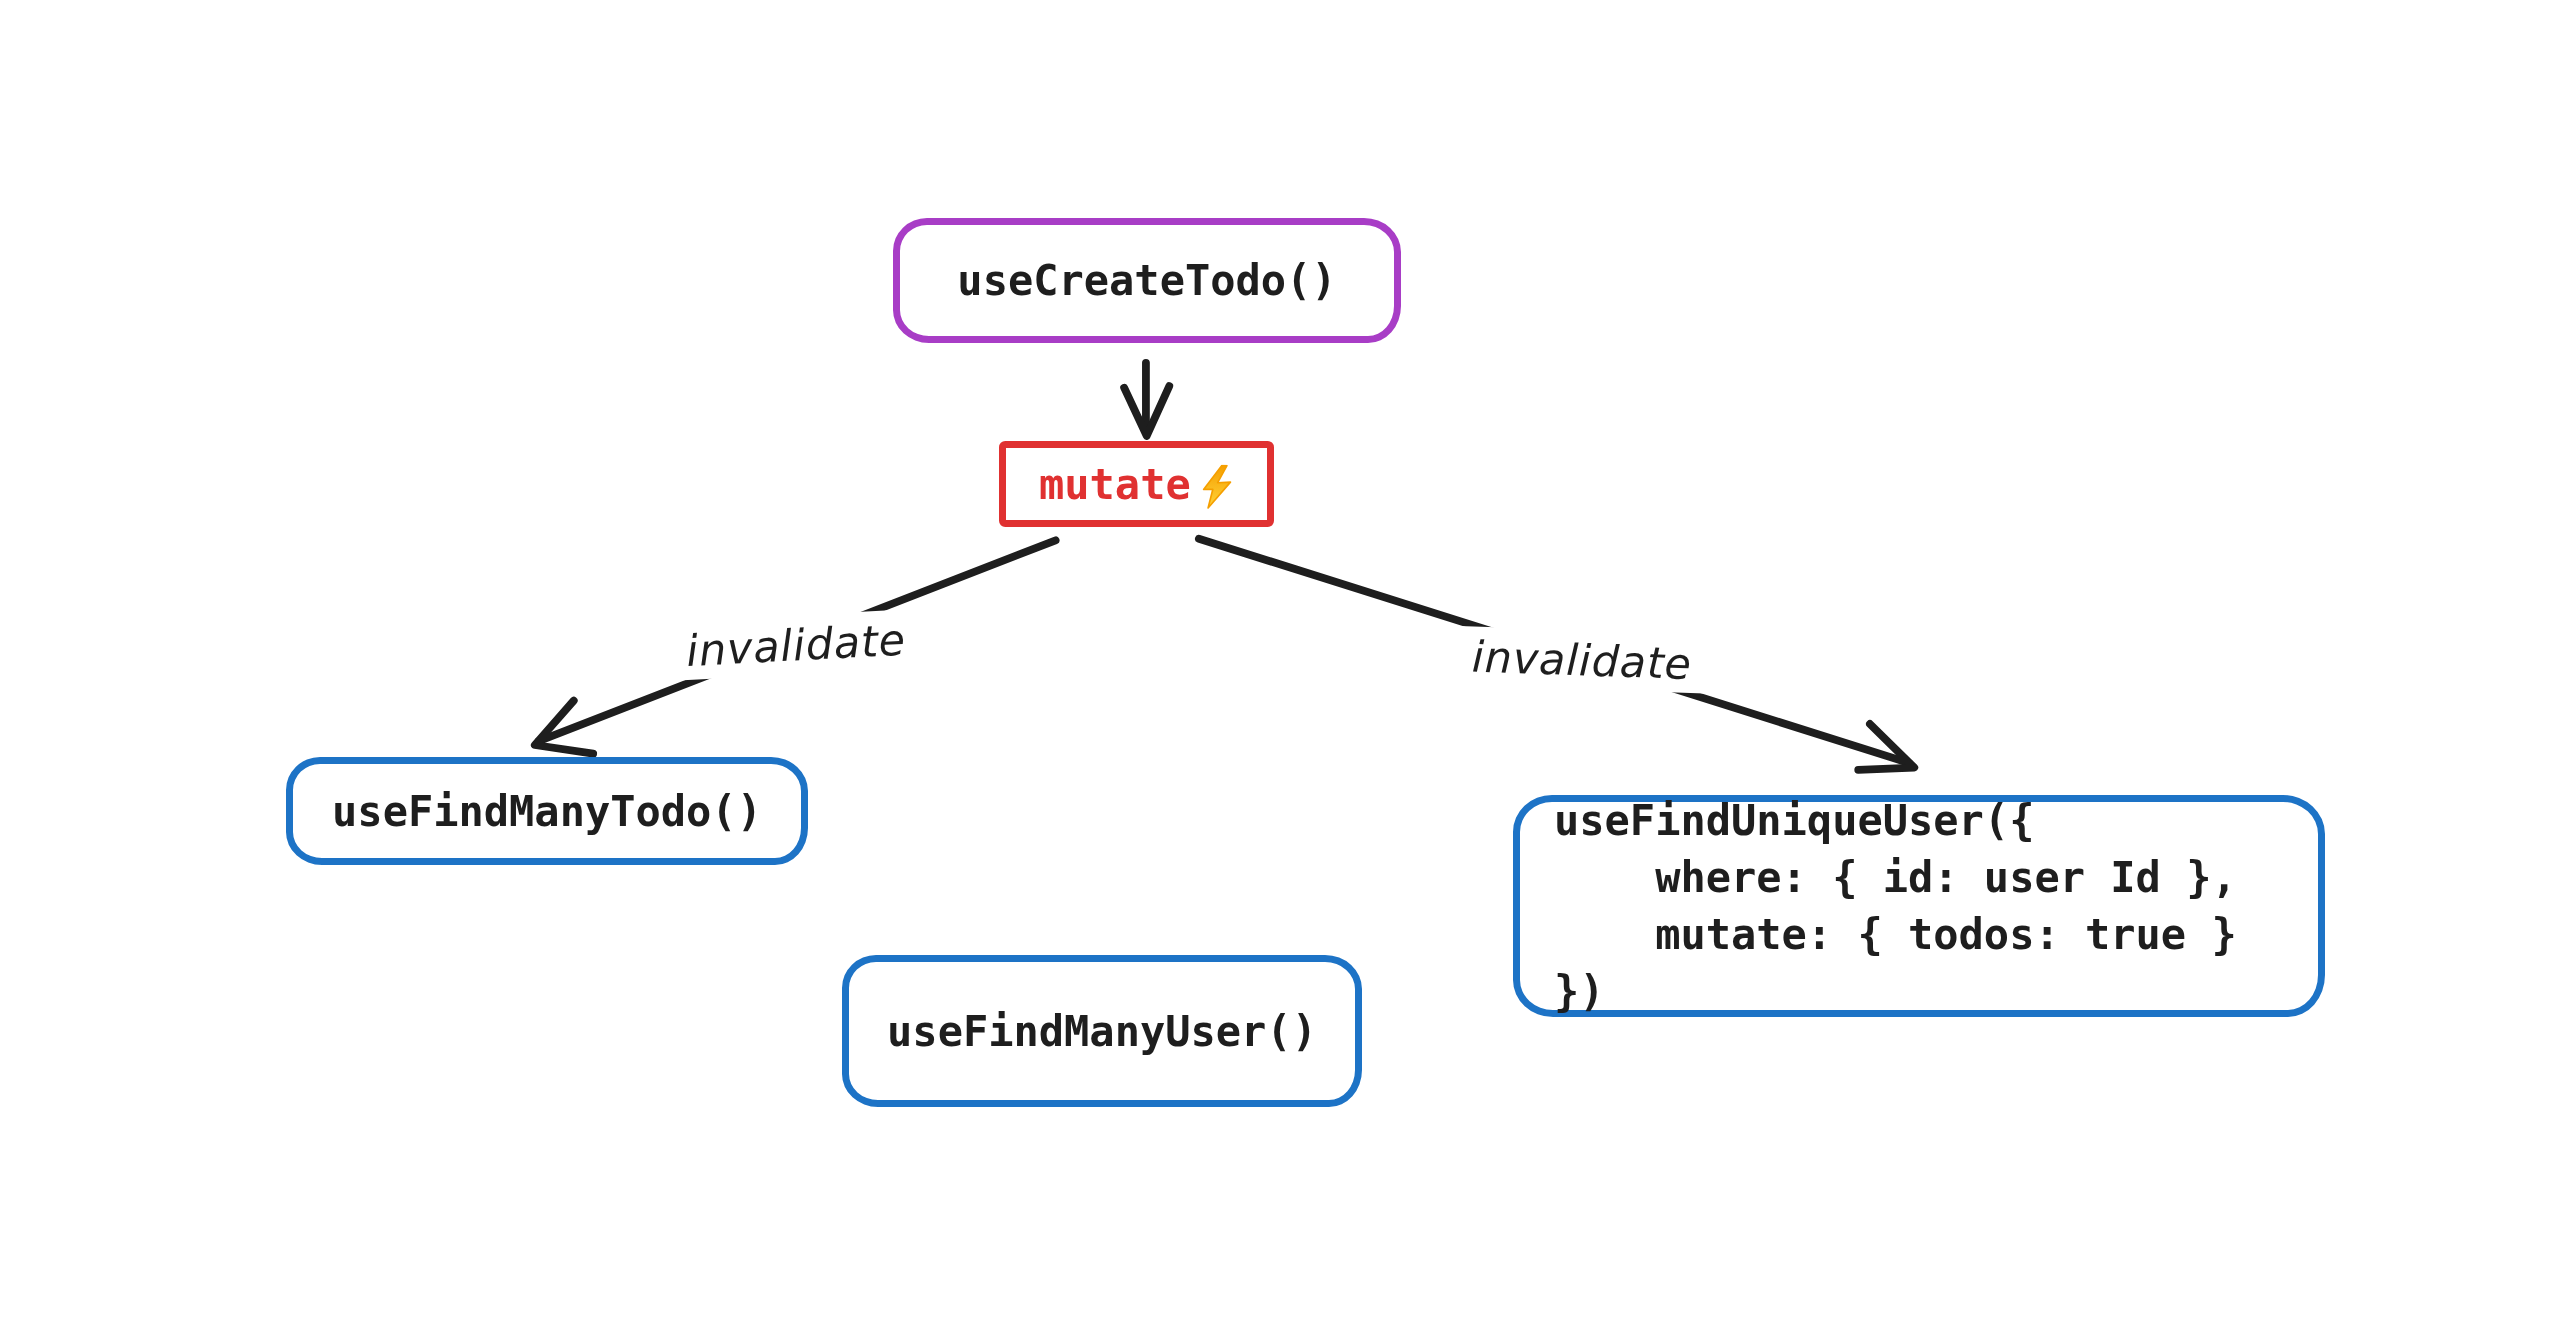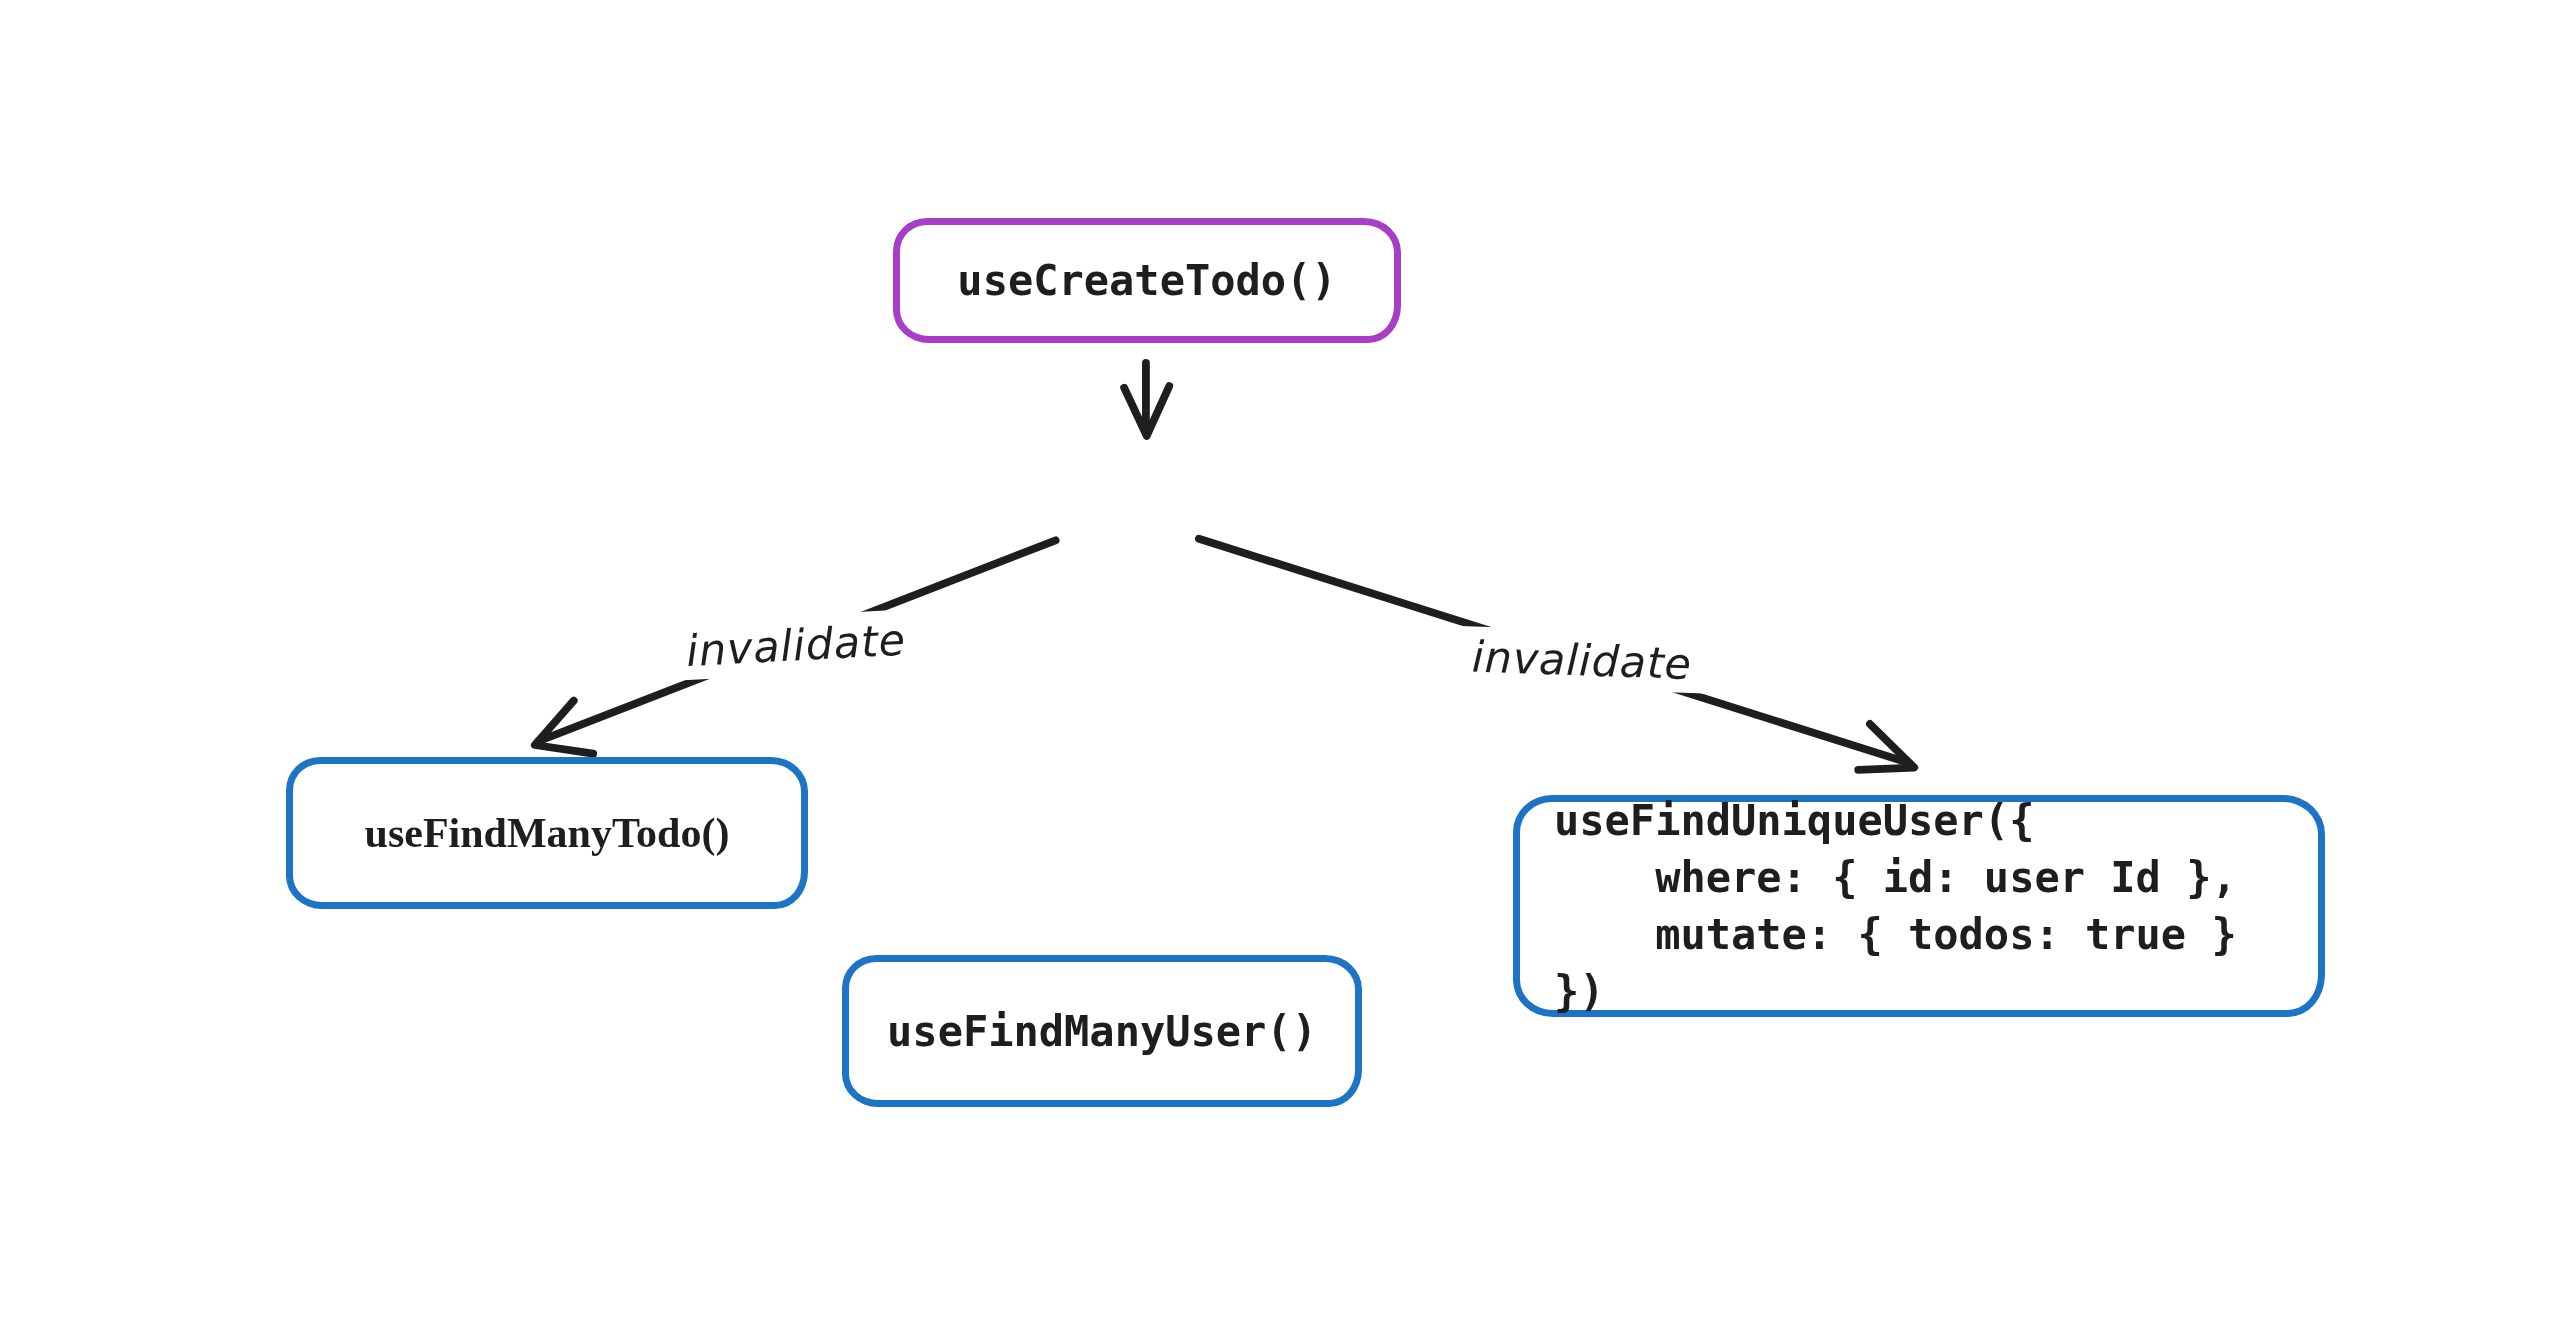--- a/index.html
+++ b/index.html
@@ -45,23 +45,22 @@
     border:7.8px solid var(--violet);
   }
   .node-mutate{
     left:999px;top:441px;width:275px;height:86px;
     border:7.8px solid var(--red);
     border-radius:6.2px;
     color:var(--red);
   }
   .node-mutate .bolt{margin-left:9.3px;transform:translateY(2.3px) rotate(2deg);}
   .node-find-many-todo{
-    left:286px;top:757px;width:522px;height:152px;
+    left:286px;top:757px;width:522px;height:108px;
     border:7.8px solid var(--blue);
-    font-family:Liberation Serif, serif;
   }
   .node-find-many-user{
     left:842px;top:955px;width:520px;height:152px;
     border:7.8px solid var(--blue);
   }
   .node-find-unique-user{
     left:1513px;top:795px;width:812px;height:222px;
     border:7.8px solid var(--blue);
     border-radius:39px 42px 37px 40px / 37px 39px 42px 37px;
     flex-direction:column;align-items:flex-start;justify-content:center;
@@ -107,20 +106,32 @@
     <g>
       <path d="M1540,692 L2452,980"></path>
       <path d="M2402,930 L2459,986 L2387,989"></path>
     </g>
   </svg>
 
   <div class="node node-rounded node-create">
     <span>useCreateTodo()</span>
   </div>
 
+  <div class="node node-mutate">
+    <span>mutate</span>
+    <svg class="bolt" width="34" height="45" viewBox="0 0 32 44">
+      <defs>
+        <linearGradient id="boltGrad" x1="0" y1="0" x2="0" y2="1">
+          <stop offset="0" style="stop-color:var(--bolt-orange)"></stop>
+          <stop offset="1" style="stop-color:var(--bolt-yellow)"></stop>
+        </linearGradient>
+      </defs>
+      <polygon points="20,1 3,25 12,24.5 8,43 29,17 16.5,18 25,1" fill="url(#boltGrad)" stroke="var(--bolt-orange)" stroke-width="1.6" stroke-linejoin="round"></polygon>
+    </svg>
+  </div>
 
   <div class="node node-rounded node-find-many-todo">
     <span>useFindManyTodo()</span>
   </div>
 
   <div class="node node-rounded node-find-many-user">
     <span>useFindManyUser()</span>
   </div>
 
   <div class="node node-find-unique-user">

